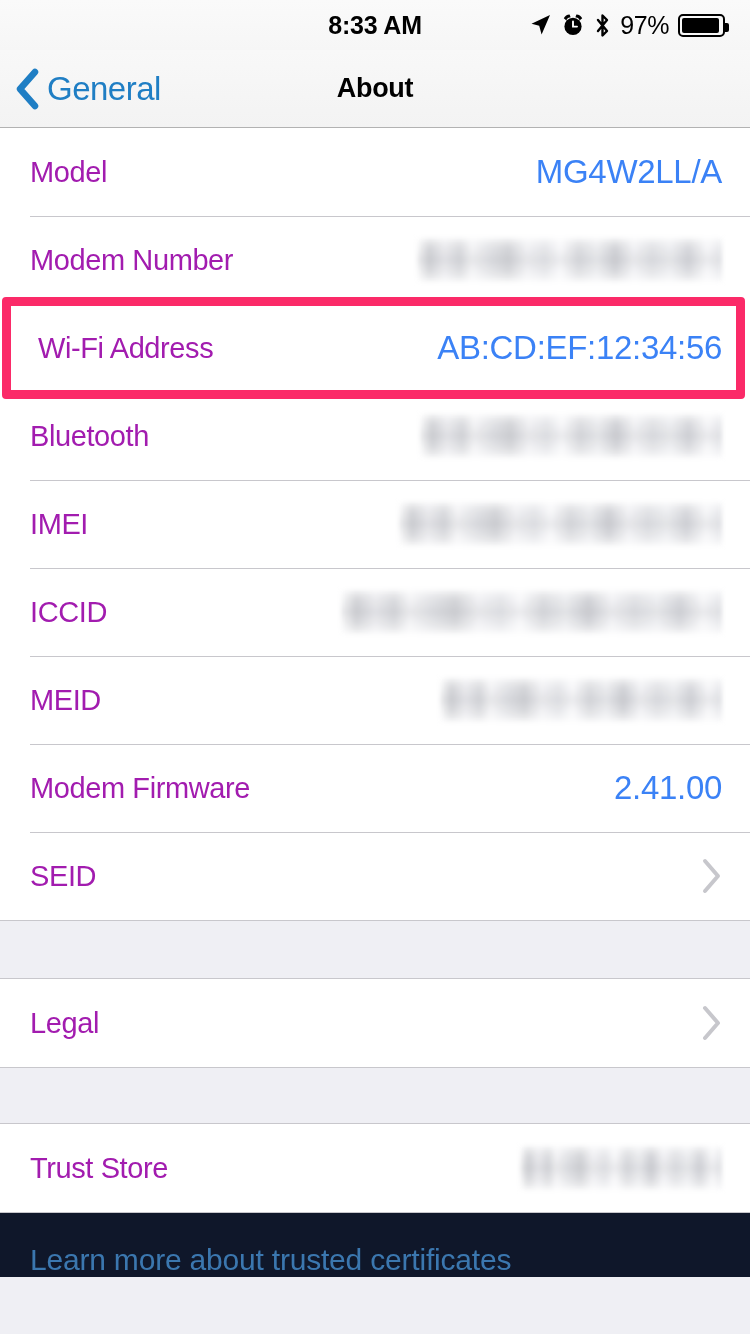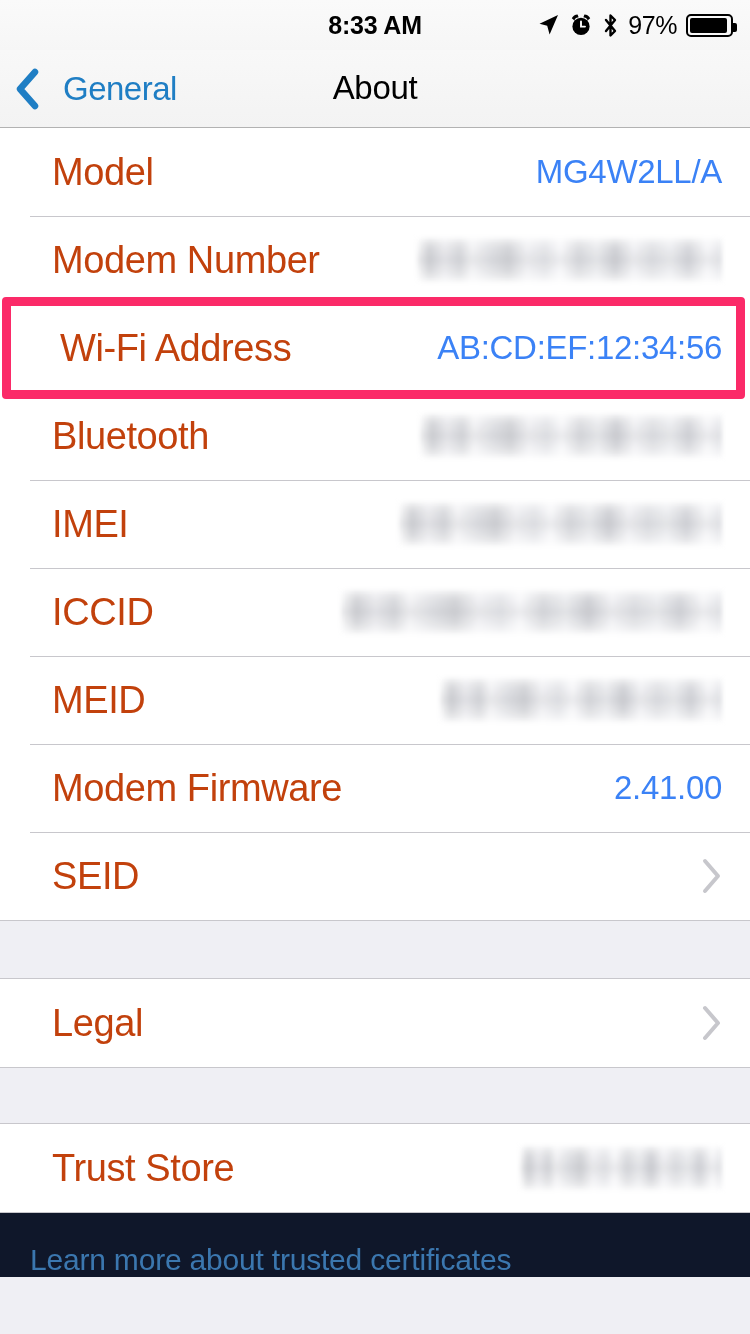--- a/index.html
+++ b/index.html
@@ -25,21 +25,21 @@
   .dot.off { background:transparent; border:1.5px solid #000; }
   .carrier { font-size:25px; color:#000; letter-spacing:-0.3px; margin-left:3px;}
   .wifi-ic { margin-left:5px; display:block; }
   .sb-center {
     position:absolute; left:0; right:0; top:0; height:50px;
     display:flex; align-items:center; justify-content:center;
     font-size:25px; font-weight:bold; color:#000; letter-spacing:-0.2px;
     pointer-events:none;
   }
   .sb-right {
-    position:absolute; right:17px; top:0; height:50px;
+    position:absolute; right:25px; top:0; height:50px;
     display:flex; align-items:center; gap:9px;
   }
   .batt-pct { font-size:25px; color:#000; letter-spacing:-0.4px; }
   .batt {
     position:relative; width:47px; height:23px;
     border:2px solid #000; border-radius:5px; padding:2px;
   }
   .batt-fill { height:100%; background:#000; border-radius:2px; }
   .batt-cap {
     position:absolute; right:-6px; top:7px; width:4px; height:9px;
@@ -50,45 +50,45 @@
   .navbar {
     position:relative; height:78px; width:100%;
     background:linear-gradient(to bottom,#F8F8F8 0%,#F3F3F3 100%);
     border-bottom:1px solid #B2B2B2;
     display:flex; align-items:center;
   }
   .back-btn {
     display:flex; align-items:center; padding-left:14px; gap:7px; cursor:pointer;
   }
   .back-label {
-    font-size:33px; color:#1F7EC4; letter-spacing:-0.5px;margin-left:16px;
+    font-size:33px; color:#1F7EC4; letter-spacing:-0.5px;
   }
   .nav-title {
     position:absolute; left:0; right:0; top:0; bottom:1px;
     display:flex; align-items:center; justify-content:center;
-    font-size:33px; font-weight:normal; color:#000; letter-spacing:-0.3px;
+    font-size:27px; font-weight:bold; color:#000; letter-spacing:-0.3px;
     pointer-events:none;
   }
 
   
   .group { background:#FFFFFF; border-top:1px solid #C8C7CC; border-bottom:1px solid #C8C7CC; }
   .gap { height:57px; background:#EFEFF4; }
   .gap.short { height:55px; }
 
   .row {
     position:relative; height:88px; width:100%;
     display:flex; align-items:center; padding-left:30px; padding-right:28px;
     background:#fff;
   }
   .row + .row::before {
     content:""; position:absolute; left:30px; right:0; top:0;
     height:1px; background:#C8C7CC;
   }
   .row-label {
-    font-size:38px; color:#c2410c; letter-spacing:-0.4px; white-space:nowrap;margin-left:22px;
+    font-size:29px; color:#a21caf; letter-spacing:-0.4px; white-space:nowrap;
   }
   .row-value {
     margin-left:auto; font-size:33px; color:#3b82f6; letter-spacing:-0.3px;
     white-space:nowrap;
   }
   .chev { margin-left:auto; display:block; }
 
   
   .blur {
     margin-left:auto; height:44px; position:relative; overflow:hidden;

